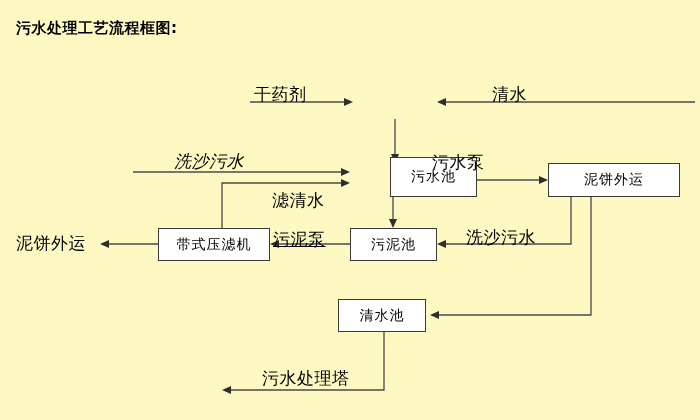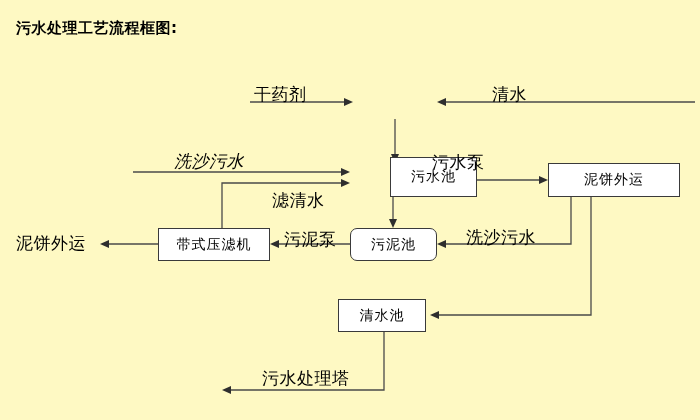--- a/index.html
+++ b/index.html
@@ -118,39 +118,39 @@
   </div>
 
   <div class="node" style="left:548px; top:163px; width:132px; height:34px;">
     <span>泥饼外运</span>
   </div>
 
   <div class="node" style="left:158px; top:228px; width:112px; height:33px;">
     <span>带式压滤机</span>
   </div>
 
-  <div class="node" style="left:350px; top:228px; width:87px; height:33px;border-radius:7px;">
+  <div class="node" style="left:350px; top:228px; width:87px; height:33px;">
     <span>污泥池</span>
   </div>
 
   <div class="node" style="left:338px; top:299px; width:88px; height:33px;">
     <span>清水池</span>
   </div>
 
   <div class="edge-label" style="left:254px; top:83px;">干药剂</div>
 
   <div class="edge-label" style="left:492px; top:83px;">清水</div>
 
   <div class="edge-label" style="left:174px; top:150px;font-style:italic;">洗沙污水</div>
 
   <div class="edge-label" style="left:272px; top:189px;">滤清水</div>
 
   <div class="edge-label" style="left:432px; top:151px;">污水泵</div>
 
   <div class="edge-label" style="left:16px; top:232px;">泥饼外运</div>
 
-  <div class="edge-label" style="left:284px; top:228px;">污泥泵</div>
+  <div class="edge-label" style="left:273px; top:228px;text-decoration:underline;">污泥泵</div>
 
   <div class="edge-label" style="left:466px; top:226px;">洗沙污水</div>
 
   <div class="edge-label" style="left:262px; top:367px;">污水处理塔</div>
 
 </div>
 
 </body></html>

